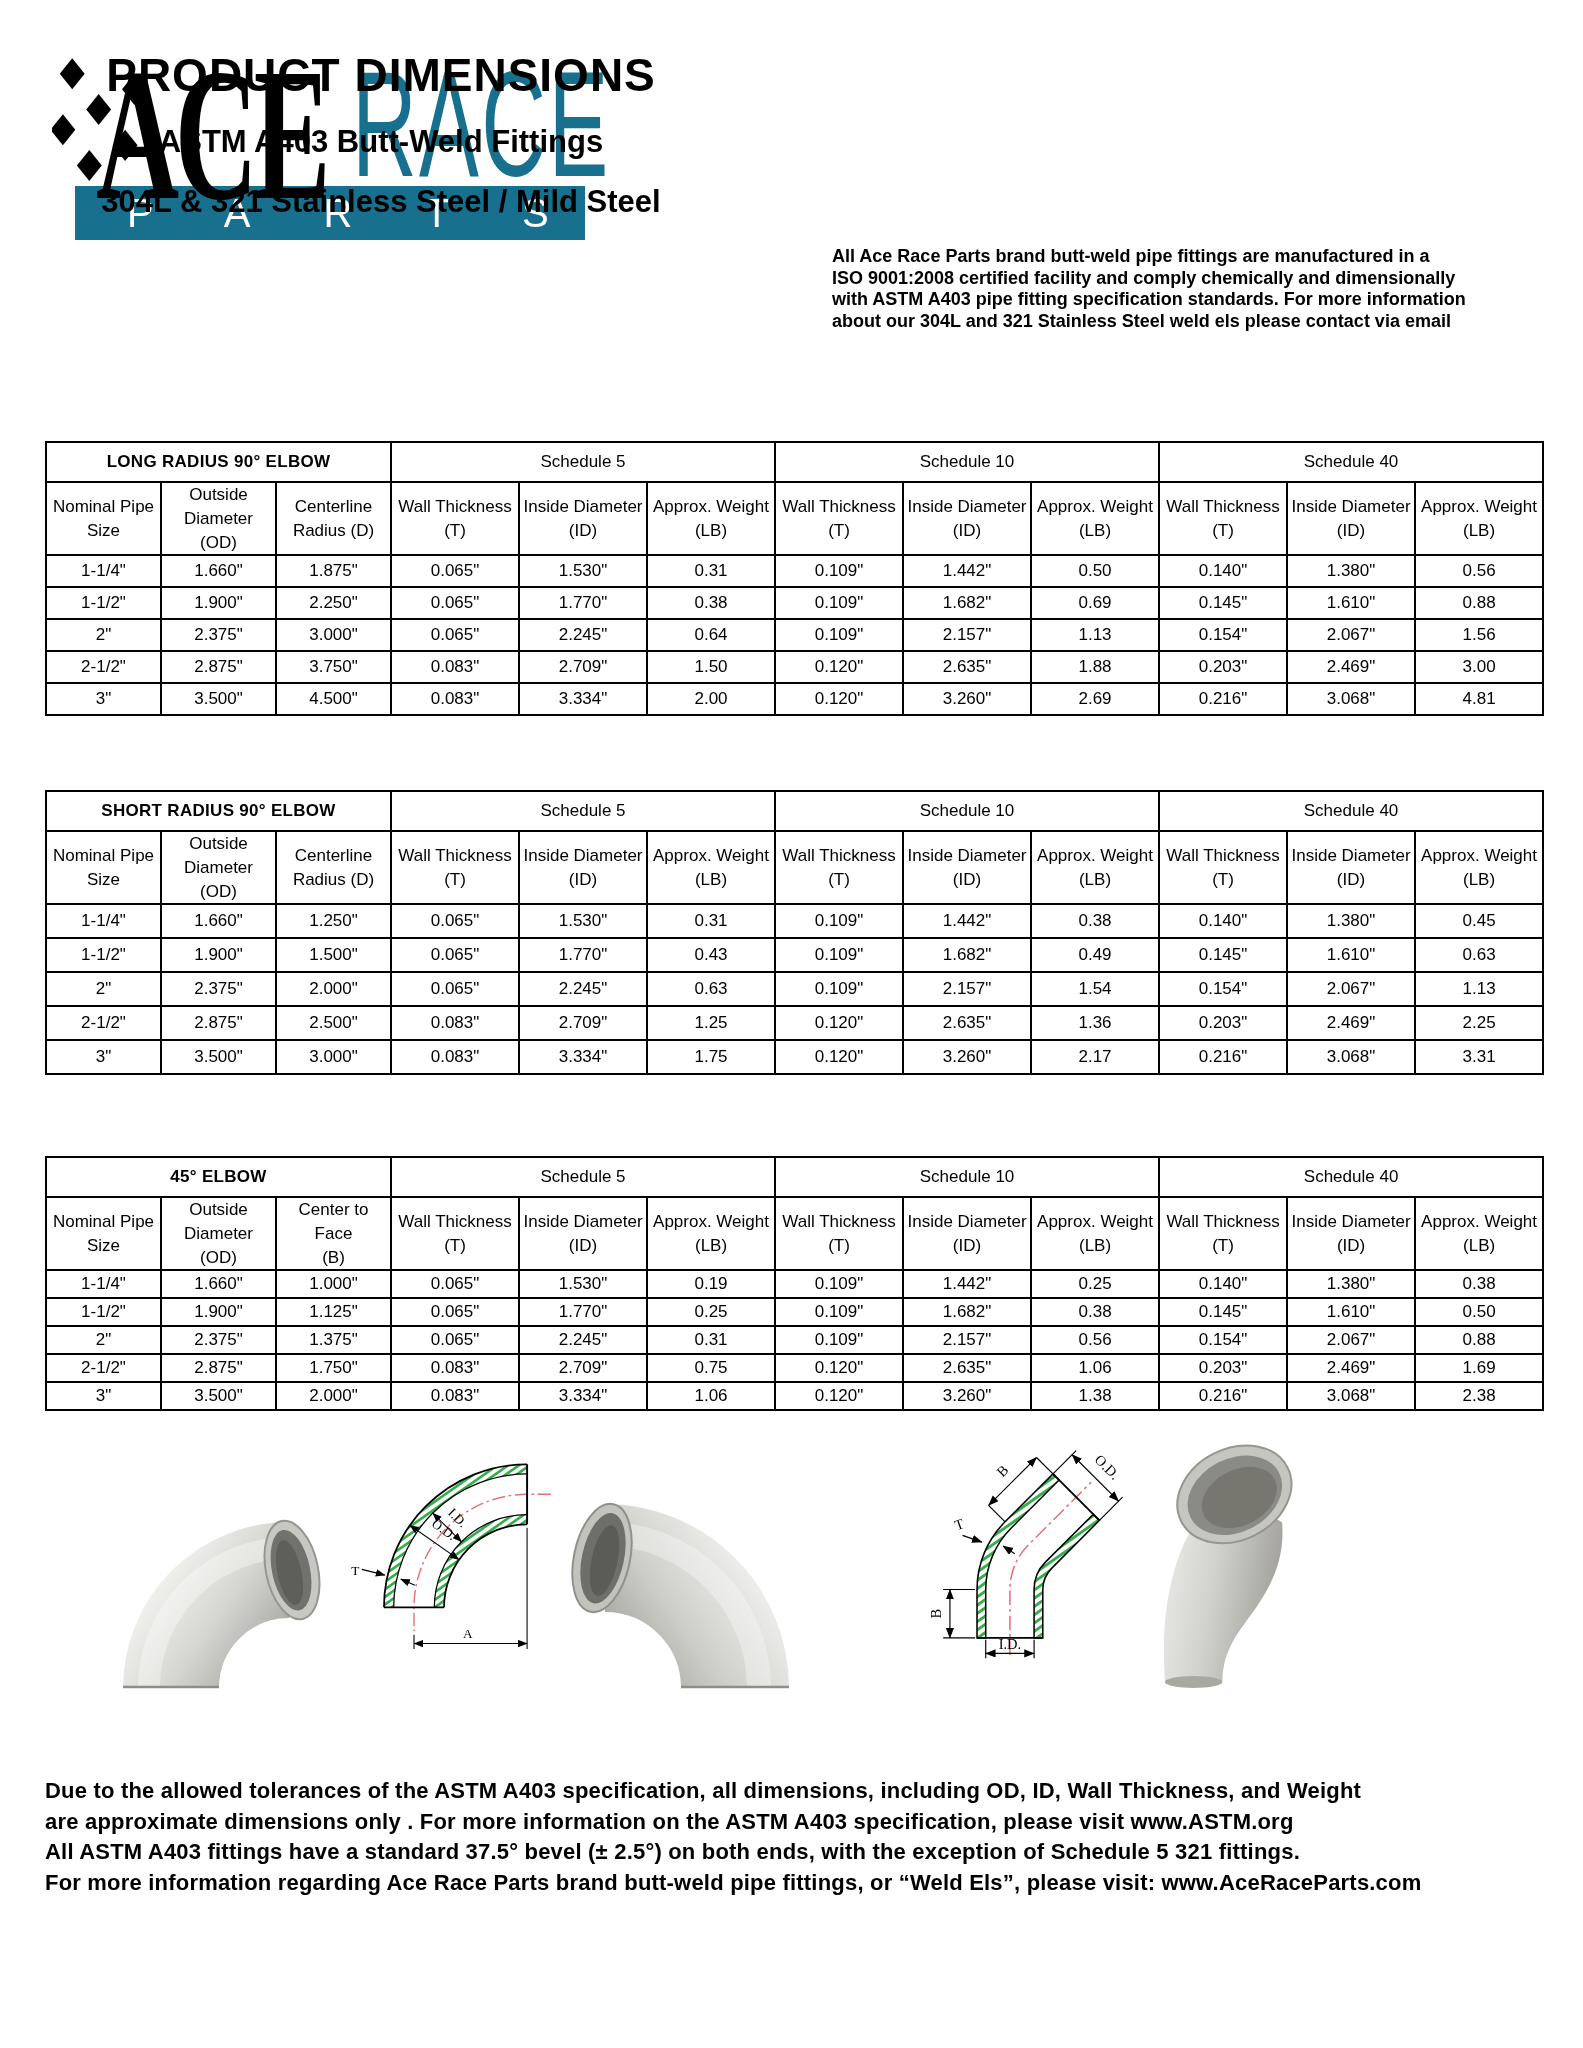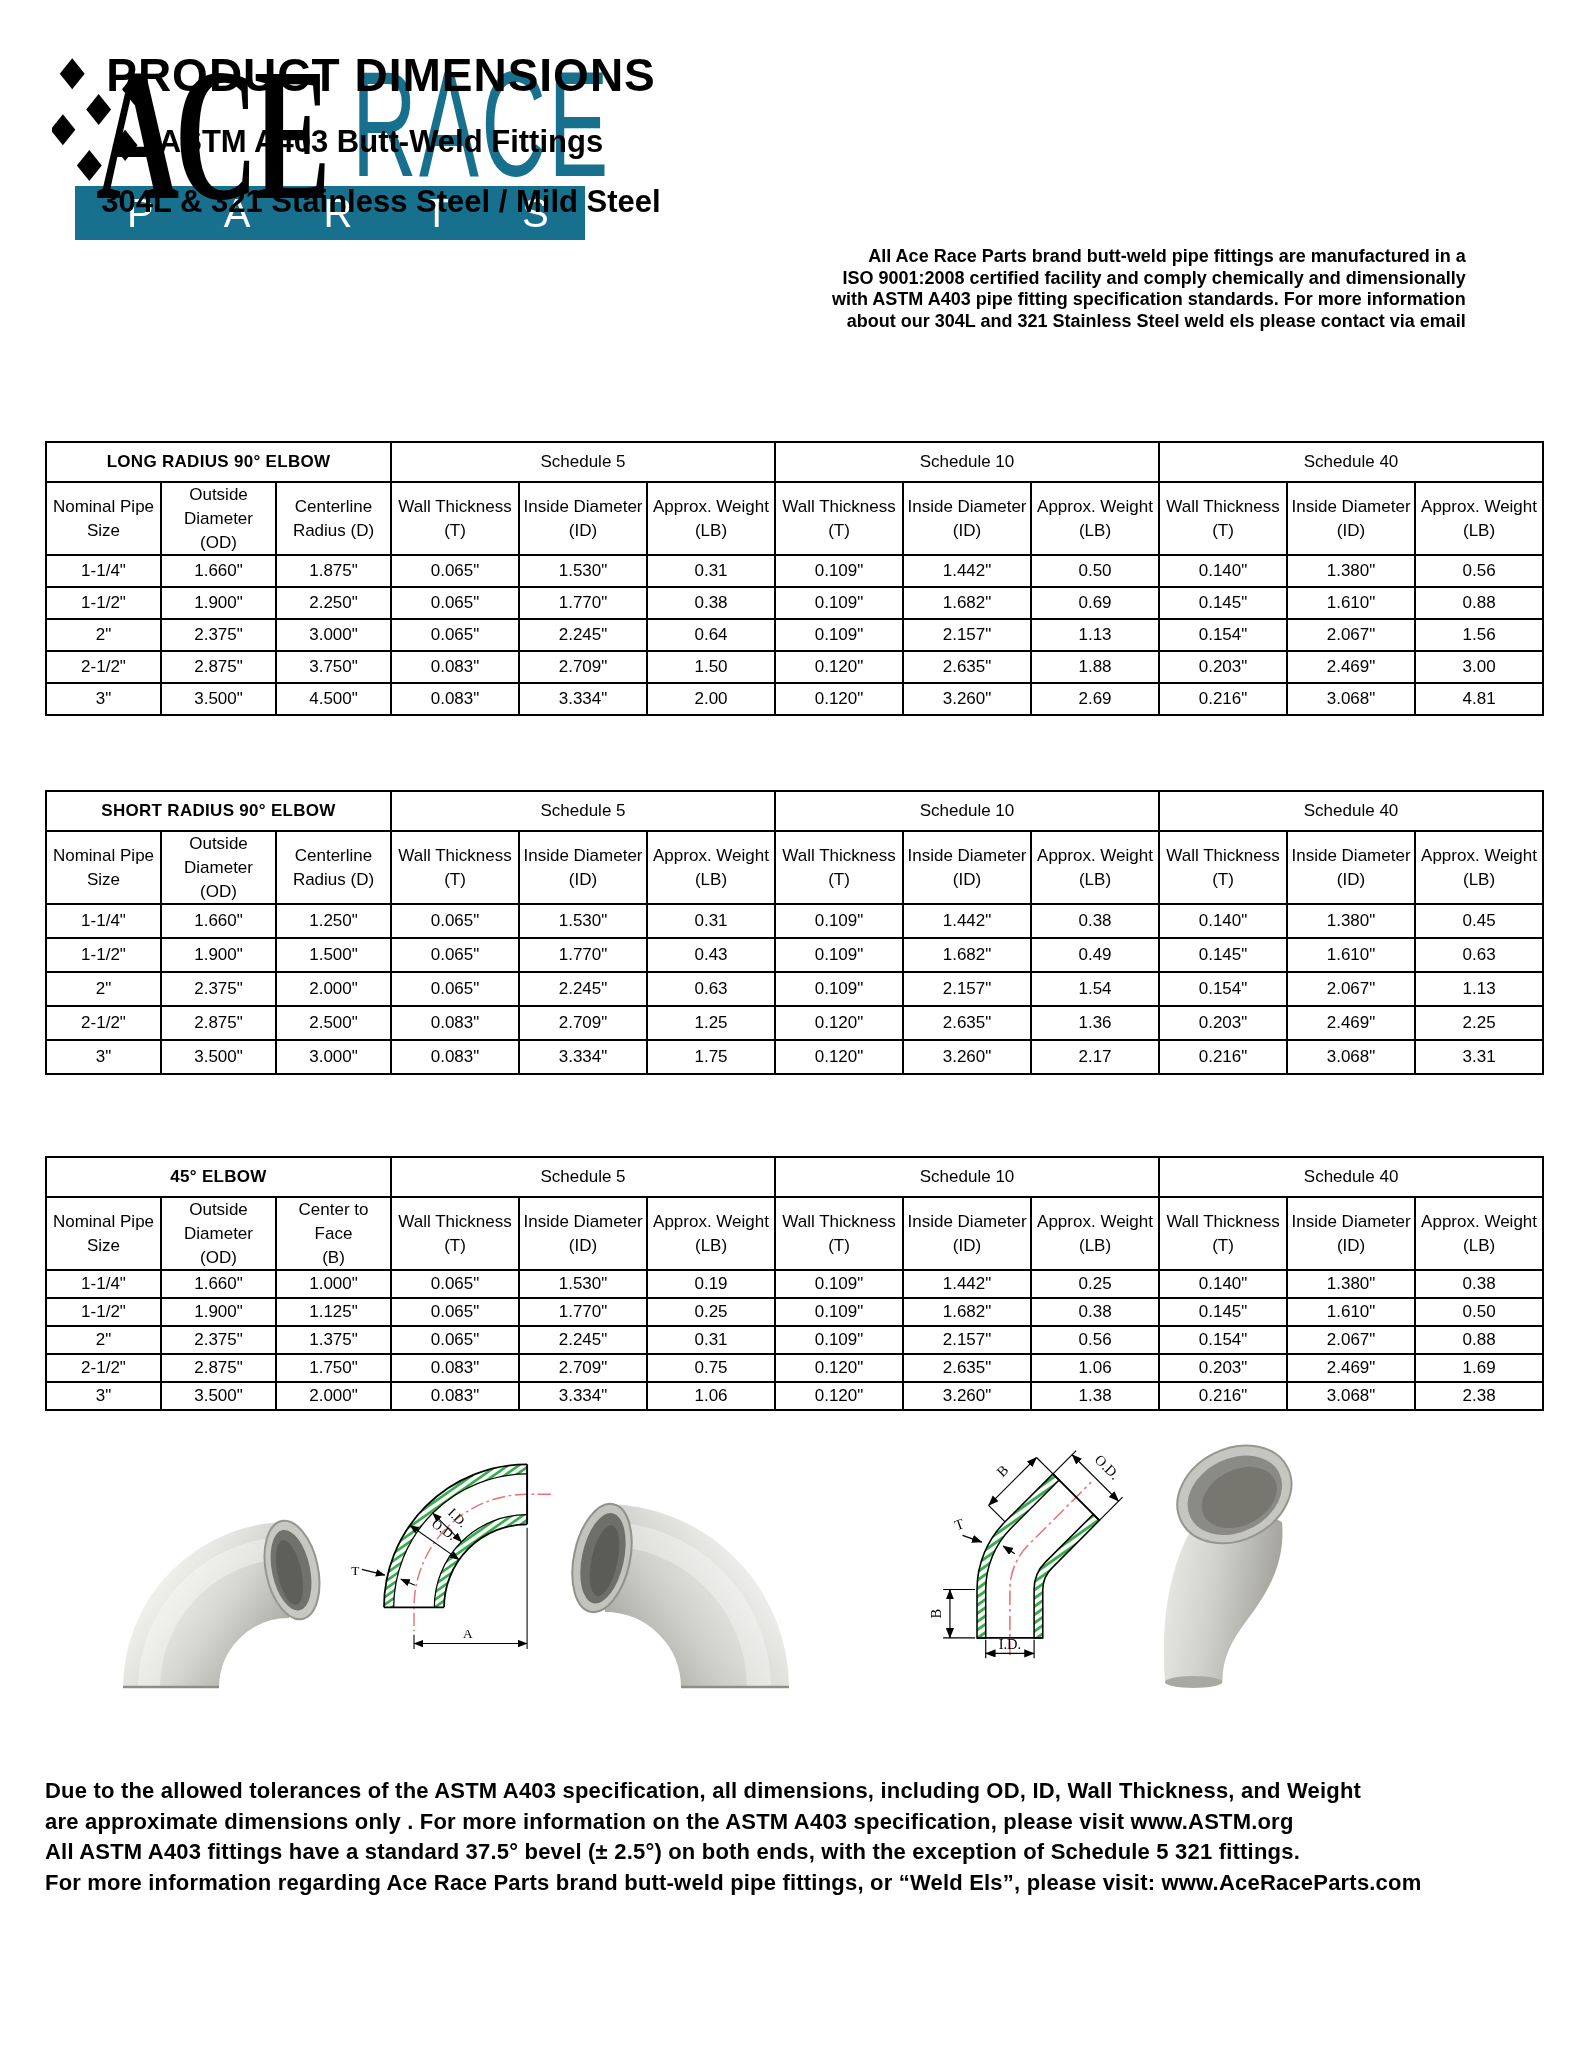--- a/index.html
+++ b/index.html
@@ -17,21 +17,21 @@
   .logo-bar{position:absolute;left:75px;top:186px;width:458px;height:54px;background:#16708e;
             color:#fff;font-size:40px;line-height:54px;letter-spacing:73px;padding-left:52px;
             overflow:hidden;white-space:nowrap;}
 
   
   .header-right{position:absolute;left:780px;top:0;width:730px;text-align:center;margin-left:16px;}
   .doc-title{position:absolute;left:0;top:48px;width:730px;font-size:46px;font-weight:bold;letter-spacing:1px;}
   .doc-sub1{position:absolute;left:0;top:124px;width:730px;font-size:31px;font-weight:bold;}
   .doc-sub2{position:absolute;left:0;top:184px;width:730px;font-size:31px;font-weight:bold;}
   .intro{position:absolute;left:832px;top:246px;font-size:18px;font-weight:bold;
-         line-height:21.5px;white-space:nowrap;text-align:right;}
+         line-height:21.5px;white-space:nowrap;}
 
   
   .tbl-host{position:absolute;left:45px;width:1497px;}
   #t1{top:441px;} #t2{top:790px;border-radius:25px;} #t3{top:1140px;margin-top:16px;}
   table.spec{border-collapse:collapse;table-layout:fixed;width:100%;}
   table.spec td{border:2px solid #000;text-align:center;vertical-align:middle;
                 font-size:17px;padding:0 2px;overflow:hidden;}
   td.tbl-title{border:none;text-align:left;font-weight:bold;font-size:27px;
                letter-spacing:.3px;padding-left:3px;}
   tr.band td{height:38px;}

